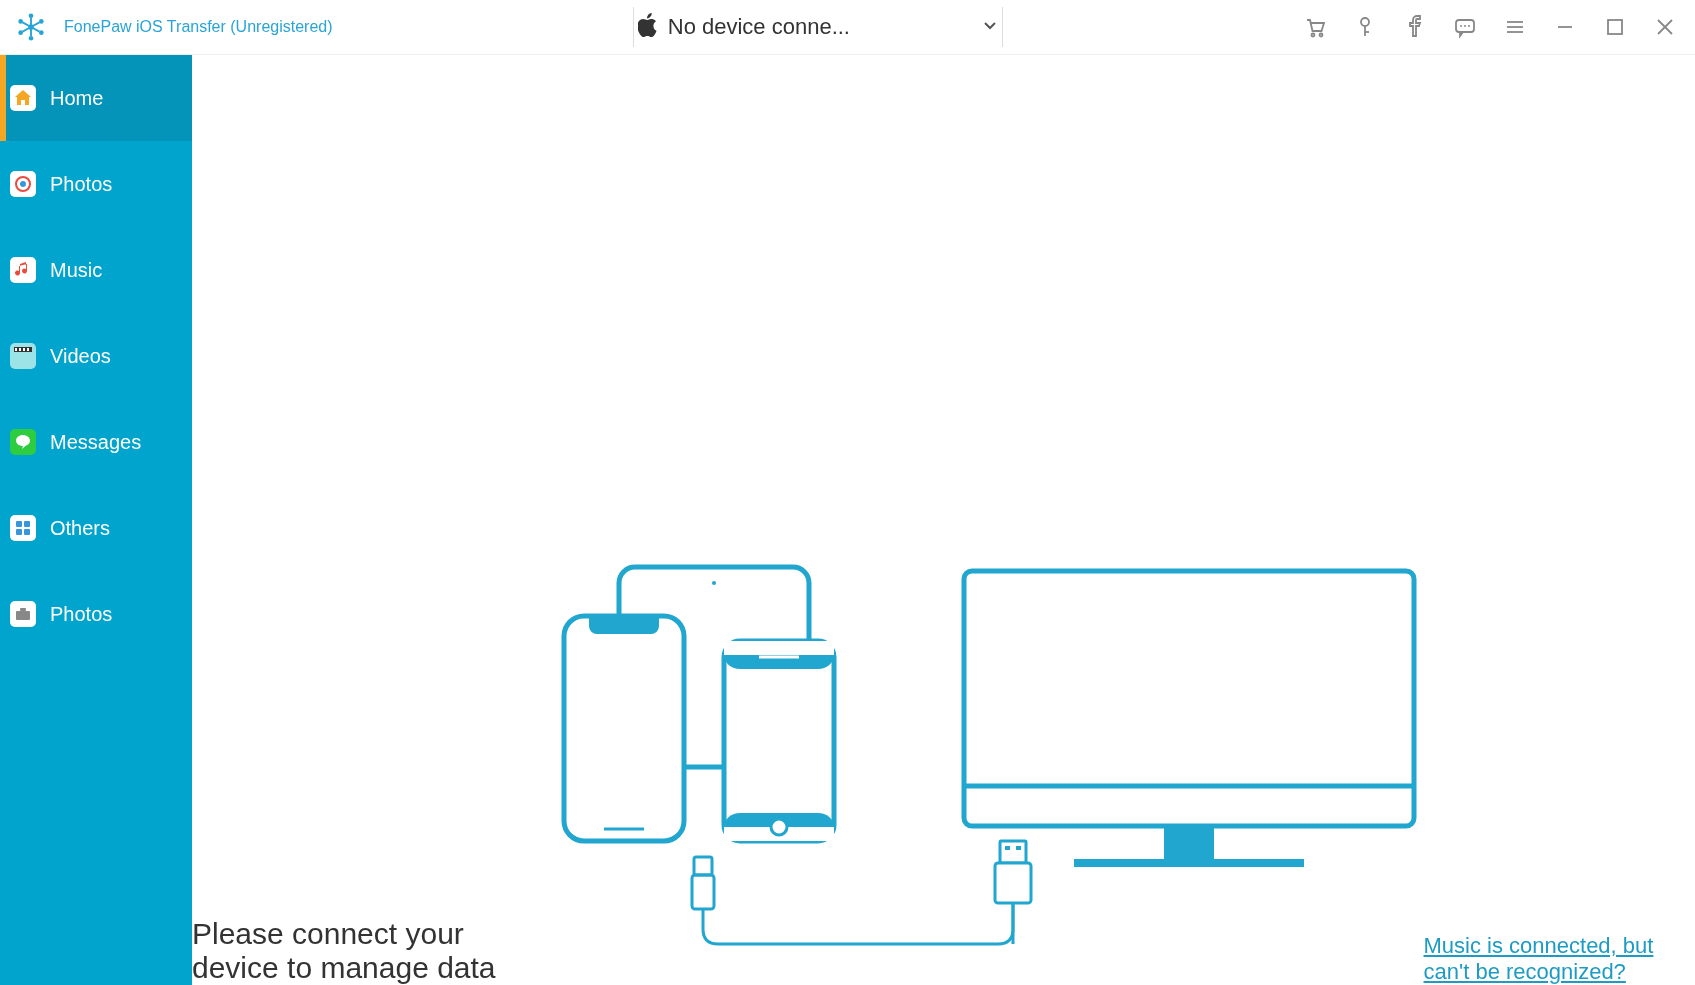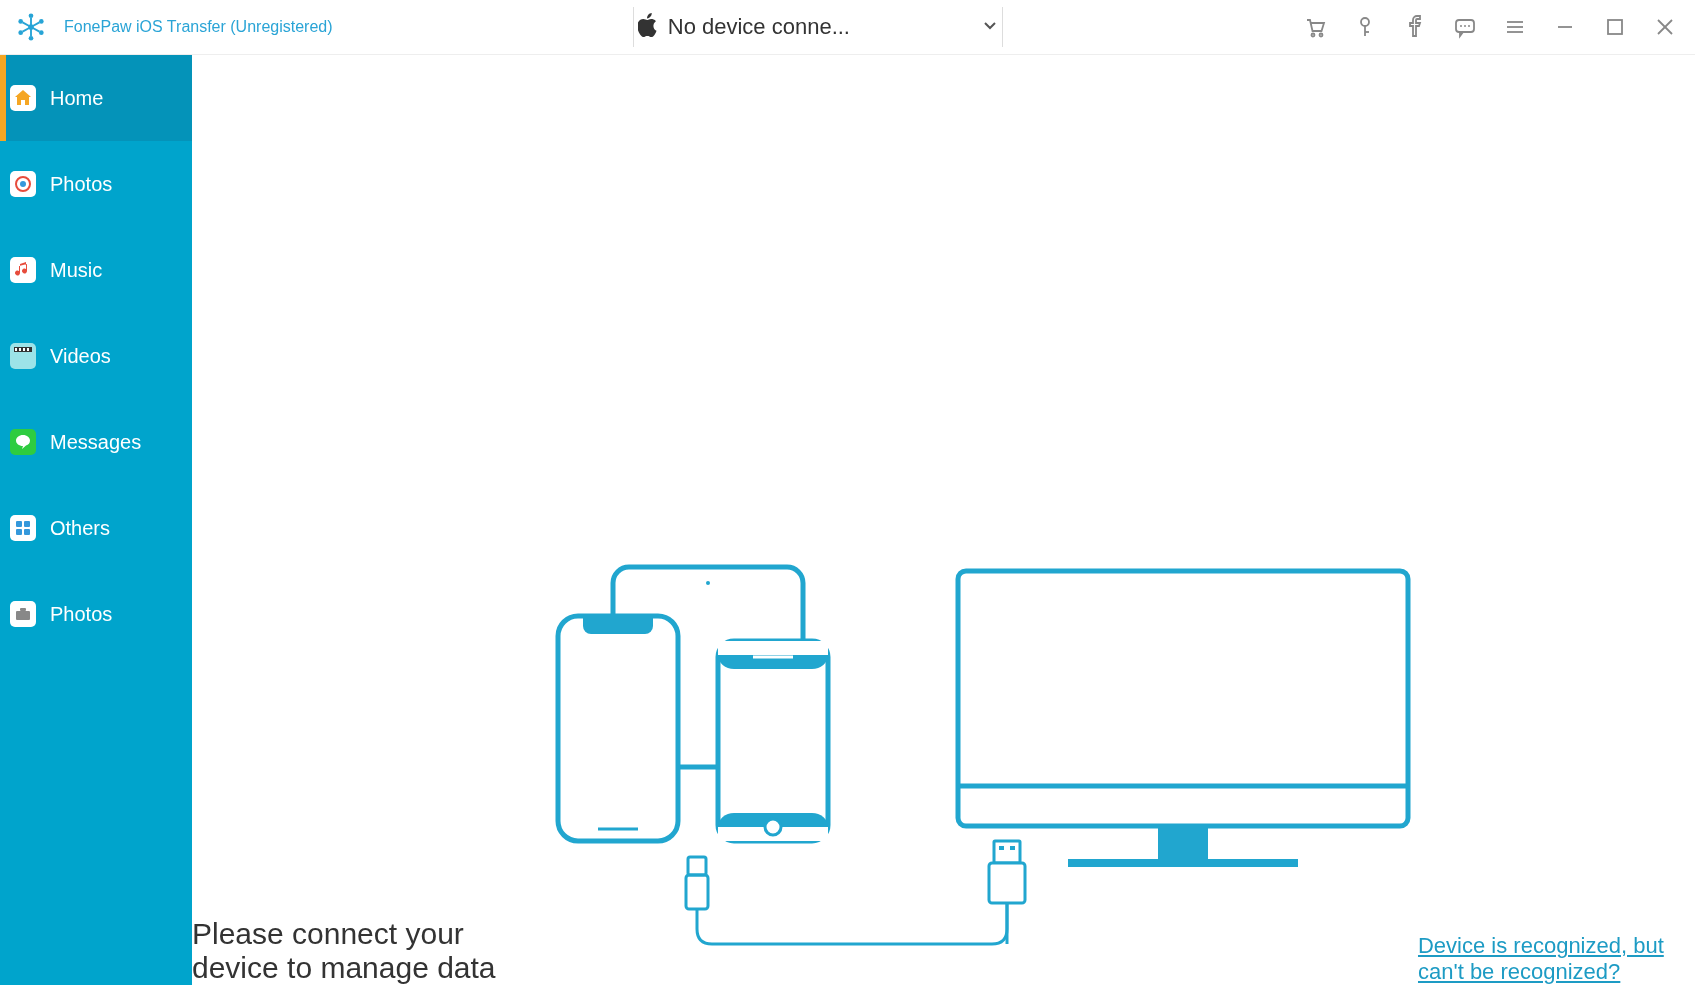--- a/index.html
+++ b/index.html
@@ -254,17 +254,17 @@
 
             <rect x="446" y="280" width="26" height="22" rx="1" stroke-width="3" fill="#fff"></rect>
             <rect x="451" y="285" width="5" height="4" fill="#21a6cf" stroke="none"></rect>
             <rect x="462" y="285" width="5" height="4" fill="#21a6cf" stroke="none"></rect>
             <rect x="441" y="302" width="36" height="40" rx="3" stroke-width="3" fill="#fff"></rect>
             <line x1="459" y1="342" x2="459" y2="383" stroke-width="3"></line>
           </g>
         </svg>
       </div>
 
-      <a class="help-link">Device is recognized, but can't be recognized?</a>
+      <a class="help-link">Music is connected, but can't be recognized?</a>
     </div>
   </div>
 
 </div>
 
 </body></html>

